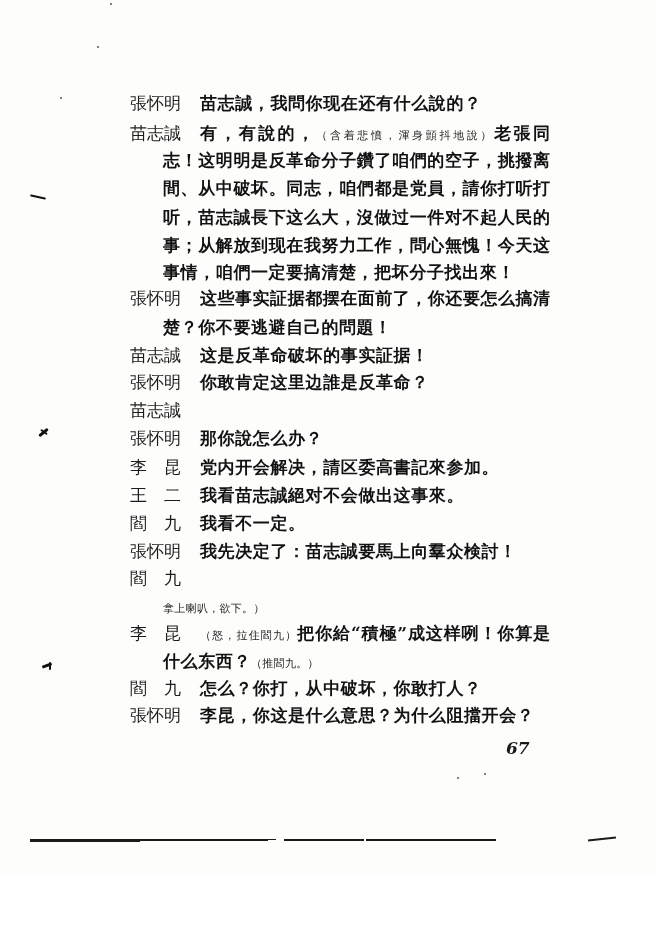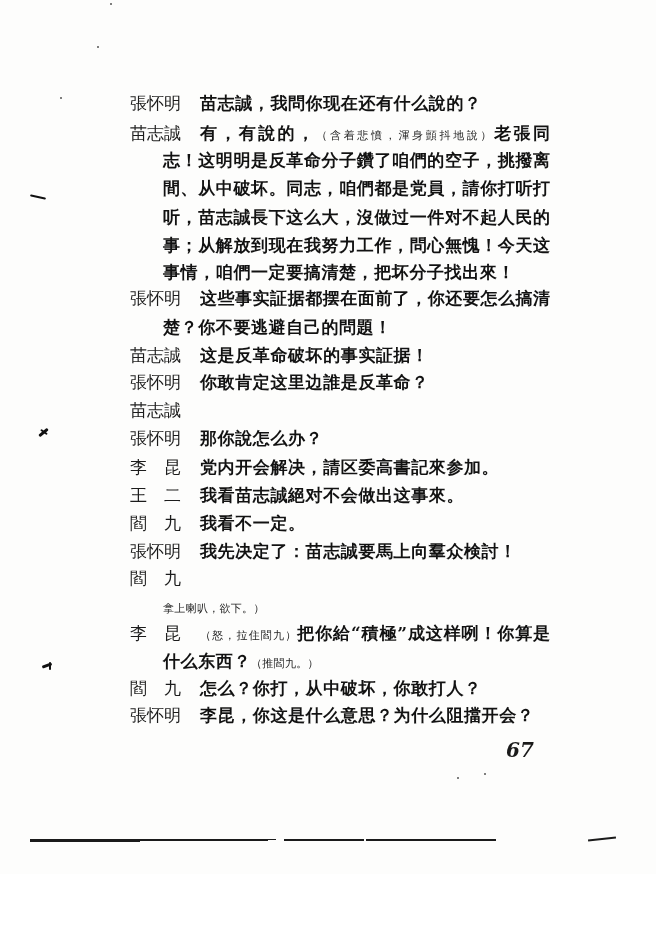--- a/index.html
+++ b/index.html
@@ -24,21 +24,21 @@
   }
   .cont .txt { left:163px; }
   .full .txt { width:350px; text-align:justify; text-align-last:justify; letter-spacing:0; }
   .full.cont .txt { width:387px; }
   .dir { font-size:11px; font-weight:normal; letter-spacing:0.3px; color:#1e1e1e; }
   .sp { font-weight:bold; }
 
   #page-number {
     position:absolute; left:506px; top:738px;
     font-family:"DejaVu Serif", serif; font-style:italic; font-weight:bold;
-    font-size:20px; color:#1a1a1a;
+    font-size:17px; color:#1a1a1a;
   }
   .rule { position:absolute; background:#1b1b1b; }
   .mark { position:absolute; background:#111; border-radius:1px; }
   .speck { position:absolute; width:2px; height:2px; background:#555; border-radius:1px; }
   #watermark {
     position:absolute; left:508px; top:902px; font-size:12px;
     font-family:"DejaVu Sans", "Liberation Sans", sans-serif; white-space:nowrap;
   }
   #watermark .wm-cn { color:#8c8c8c; }
   #watermark .wm-site { color:#e08a3c; margin-left:18px; }

